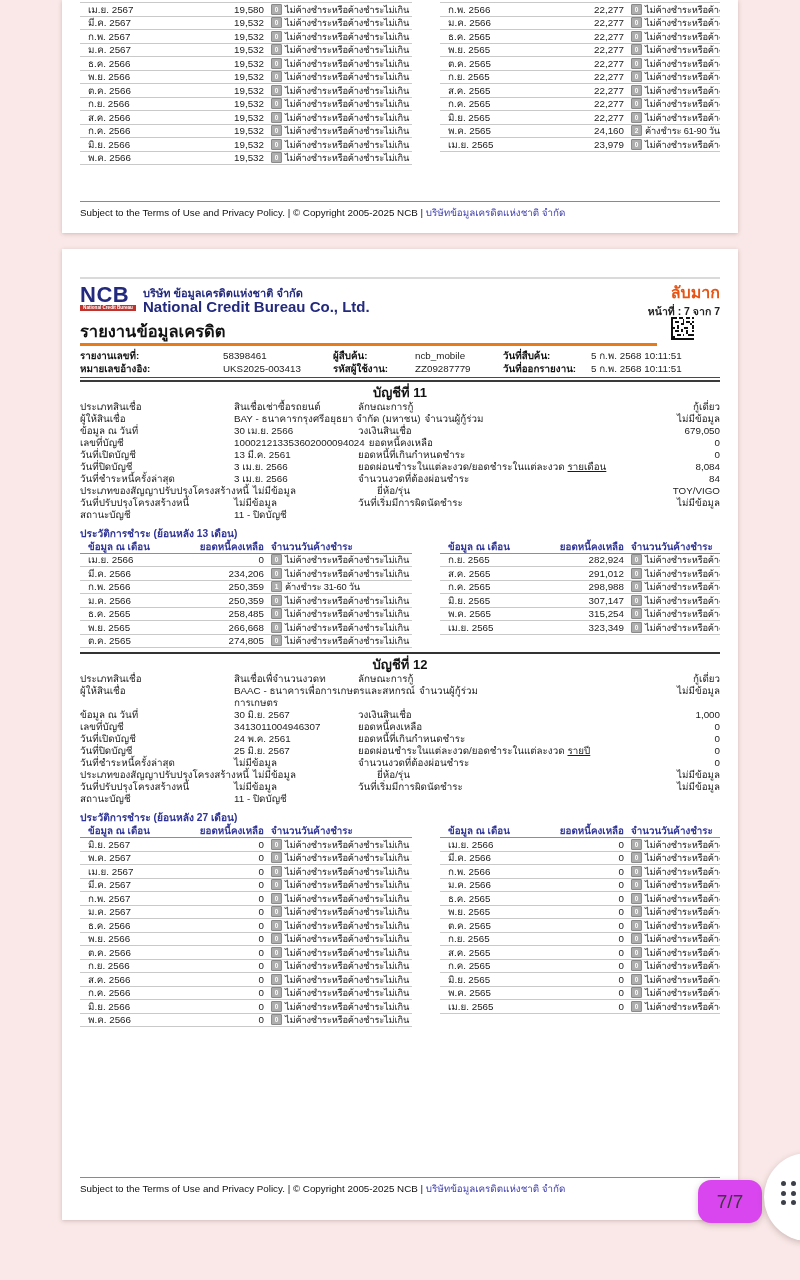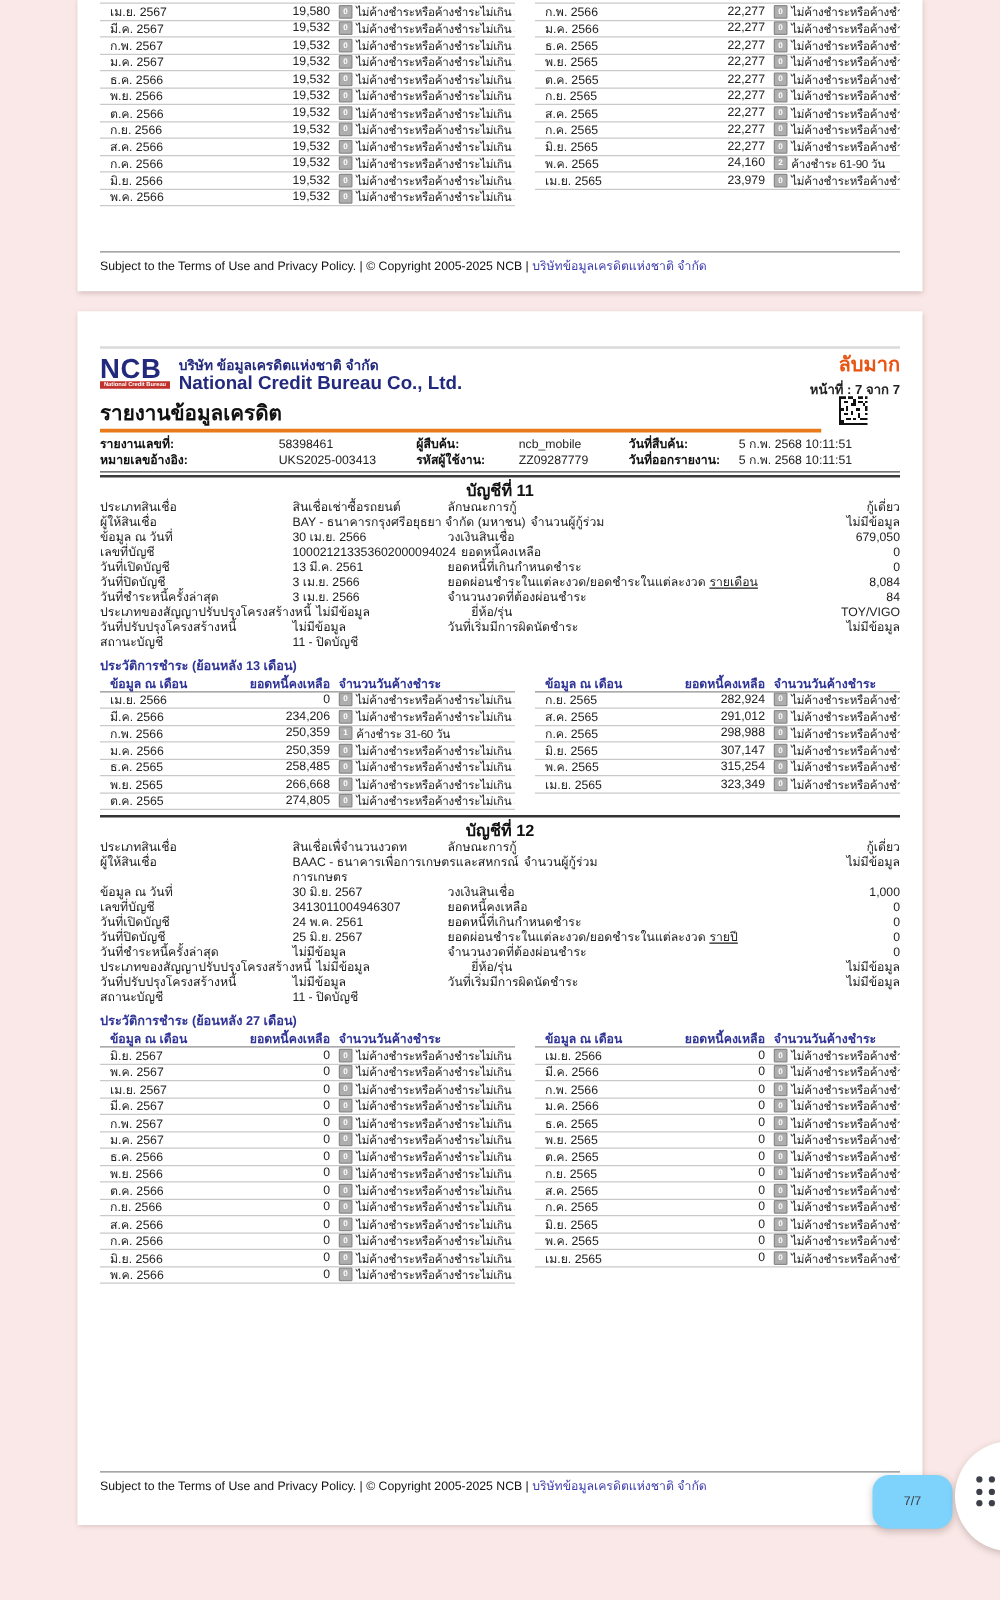--- a/index.html
+++ b/index.html
@@ -2,21 +2,21 @@
 <html><head>
 <meta charset="utf-8">
 <style>
   html,body{margin:0;padding:0;width:800px;height:1280px;overflow:hidden;}
   body{background:#f9e8e7;position:relative;font-family:"Liberation Sans","DejaVu Sans",sans-serif;-webkit-font-smoothing:antialiased;}
   .page{position:absolute;left:62px;width:676px;background:#fff;box-shadow:0 1px 4px rgba(140,100,100,.35);}
   .page6{top:0;height:233px;}
   .page7{top:249px;height:971px;}
 
   
-  .histwrap{display:flex;gap:16px;padding:0 18px;}
+  .histwrap{display:flex;gap:28px;padding:0 18px;}
   .htable{min-width:0;}
   .htable.tl{flex:0 0 332px;}
   .htable.tr{flex:1;}
   .tedge{border-top:1px solid #c9c9c9;}
   .hrow{display:flex;align-items:center;height:12.5px;border-bottom:1px solid #c9c9c9;font-size:9.8px;color:#222;}
   .hm{flex:0 0 70px;padding-left:8px;white-space:nowrap;}
   .ha{flex:0 0 106px;text-align:right;white-space:nowrap;}
   .hs{flex:1;display:flex;align-items:center;gap:3px;padding-left:7px;white-space:nowrap;overflow:hidden;min-width:0;}
   .stext{font-size:9.3px;letter-spacing:-0.2px;}
   .hhead{height:13px;border-bottom:1px solid #8f8f8f;}
@@ -54,21 +54,21 @@
   .drow{display:flex;align-items:flex-start;min-height:12px;line-height:12px;font-size:9.8px;color:#1c1c1c;}
   .dl{flex:0 0 auto;min-width:150px;white-space:nowrap;padding-right:4px;}
   .dlv{flex:0 0 auto;min-width:120px;white-space:pre-line;padding-right:4px;}
   .drl{flex:0 0 auto;white-space:nowrap;}
   .u{text-decoration:underline;margin-left:3px;}
   .drv{margin-left:auto;white-space:nowrap;padding-left:8px;text-align:right;}
   .hist-title{padding:0 18px;color:#2f3496;font-weight:bold;font-size:10.2px;margin-top:6px;line-height:13px;}
   .thick{margin:4px 18px 0;border-top:2px solid #333;height:0;}
 
   
-  .page-pill{position:absolute;left:698px;top:1180px;width:64px;height:43px;background:#7dd3fc;border-radius:13px;box-shadow:0 2px 6px rgba(90,60,60,.28);display:flex;align-items:center;justify-content:center;font-size:10px;color:#3a3a3a;}
+  .page-pill{position:absolute;left:698px;top:1180px;width:64px;height:43px;background:#d946ef;border-radius:13px;box-shadow:0 2px 6px rgba(90,60,60,.28);display:flex;align-items:center;justify-content:center;font-size:19px;color:#3a3a3a;}
   .grid-btn{position:absolute;left:764px;top:1153px;width:88px;height:88px;border-radius:50%;background:#fff;box-shadow:0 2px 6px rgba(90,60,60,.28);}
   .grid-dots{position:absolute;left:17px;top:28px;display:grid;grid-template-columns:repeat(2,5px);grid-auto-rows:5px;gap:4.5px 4.5px;}
   .grid-dots i{width:5px;height:5px;border-radius:50%;background:#3d4049;}
 </style>
 </head>
 <body>
 
 <div class="page page6">
   <div class="histwrap" style="padding-top:2px;">
     <div class="htable tl tedge">

